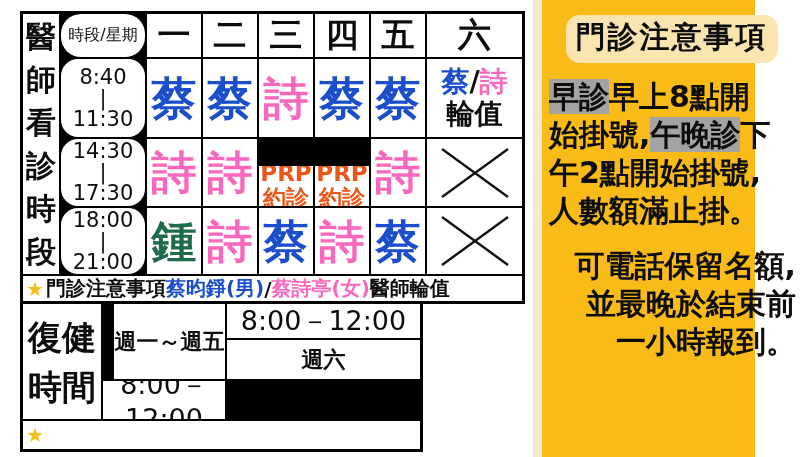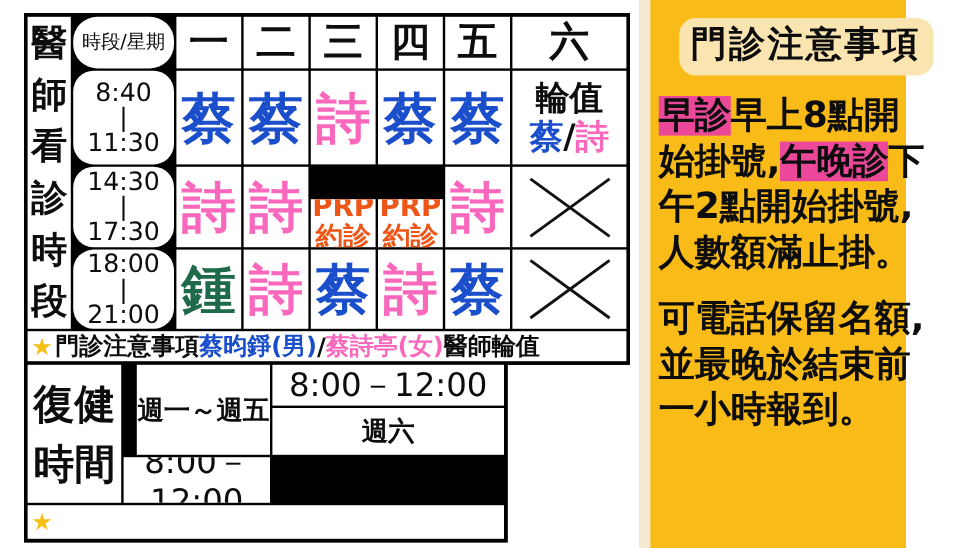--- a/index.html
+++ b/index.html
@@ -72,22 +72,22 @@
 
   .notice-title {
     margin:15px auto 0; width:fit-content;
     background:#fae5b0; border-radius:14px; padding:2px 10px 5px;
     font-size:30px; font-weight:700; letter-spacing:2px; white-space:nowrap;
   }
   .np {
     margin:15px 0 0 2px; font-size:30px; font-weight:700;
     line-height:38px; white-space:pre-line; letter-spacing:0;
   }
-  .np3 { text-align:left; margin-top:17px; }
-  .hl { background:#ec4899;font-family:Liberation Serif, serif; }
+  .np3 { text-align:right; margin-top:17px; }
+  .hl { background:#a3a3a3; }
 </style>
 </head>
 <body>
 
 <div class="schedule-wrap">
 
   <div class="grid main-grid">
     <div class="side-head cream">醫
 師
 看
@@ -104,22 +104,22 @@
 
     <div class="time-cell">8:40
 |
 11:30</div>
     <div class="doc c-blue">蔡</div>
     <div class="doc c-blue">蔡</div>
     <div class="doc c-pink">詩</div>
     <div class="doc c-blue">蔡</div>
     <div class="doc c-blue">蔡</div>
     <div class="sat-duty">
+      <div><span class="c-blue">蔡</span><span>/</span><span class="c-pink">詩</span></div>
       <div>輪值</div>
-      <div><span class="c-blue">蔡</span><span>/</span><span class="c-pink">詩</span></div>
     </div>
 
     <div class="time-cell">14:30
 |
 17:30</div>
     <div class="doc c-pink">詩</div>
     <div class="doc c-pink">詩</div>
     <div class="prp c-orange">PRP
 約診</div>
     <div class="prp c-orange">PRP

